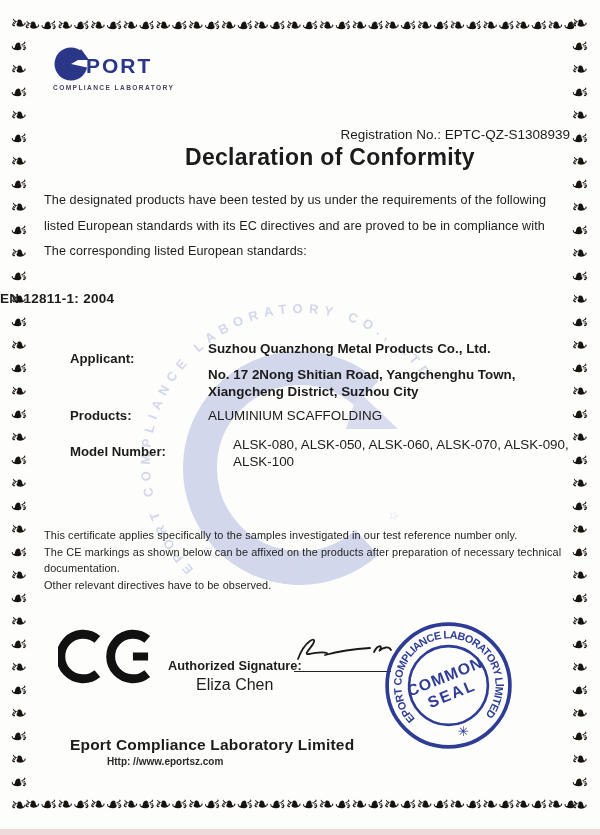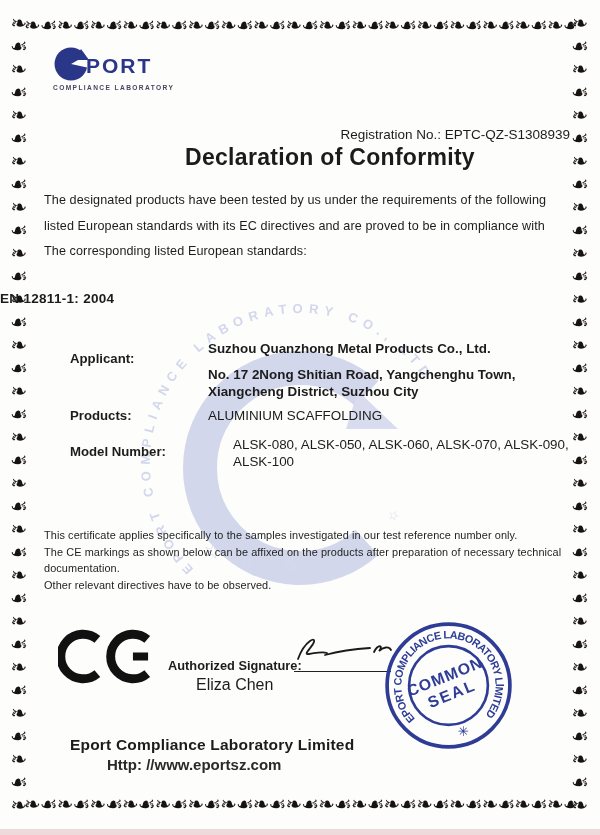--- a/index.html
+++ b/index.html
@@ -61,21 +61,21 @@
 
   
   .ce { position:absolute; left:58px; top:628px; }
   .sig-label { position:absolute; left:168px; top:658px; font-size:12.8px; font-weight:bold; }
   .sig-name  { position:absolute; left:196px; top:676px; font-size:16px; }
   .sig-line  { position:absolute; left:294px; top:671px; width:97px; border-top:1.6px solid #222; }
   .sig-scribble { position:absolute; left:292px; top:633px; }
   .seal { position:absolute; left:383px; top:620px; }
 
   .footer-company { position:absolute; left:70px; top:736px; font-size:15.5px; font-weight:bold; letter-spacing:.2px; }
-  .footer-url     { position:absolute; left:71px; top:756px; font-size:15px; font-weight:bold; color:#2a2a2a;padding-left:36px; }
+  .footer-url     { position:absolute; left:71px; top:756px; font-size:10px; font-weight:bold; color:#2a2a2a;padding-left:36px; }
 </style>
 </head>
 <body>
 
 <div class="page">
 
   <div class="border-h border-top">❧☙❧☙❧☙❧☙❧☙❧☙❧☙❧☙❧☙❧☙❧☙❧☙❧☙❧☙❧☙❧☙❧☙❧☙❧☙❧☙❧☙❧☙</div>
   <div class="border-h border-bottom">❧☙❧☙❧☙❧☙❧☙❧☙❧☙❧☙❧☙❧☙❧☙❧☙❧☙❧☙❧☙❧☙❧☙❧☙❧☙❧☙❧☙❧☙</div>
   <div class="border-v border-left">❧☙❧☙❧☙❧☙❧☙❧☙❧☙❧☙❧☙❧☙❧☙❧☙❧☙❧☙❧☙❧☙❧☙❧☙❧☙❧☙❧☙❧☙❧☙❧☙❧☙❧☙❧☙❧☙</div>
   <div class="border-v border-right">❧☙❧☙❧☙❧☙❧☙❧☙❧☙❧☙❧☙❧☙❧☙❧☙❧☙❧☙❧☙❧☙❧☙❧☙❧☙❧☙❧☙❧☙❧☙❧☙❧☙❧☙❧☙❧☙</div>

